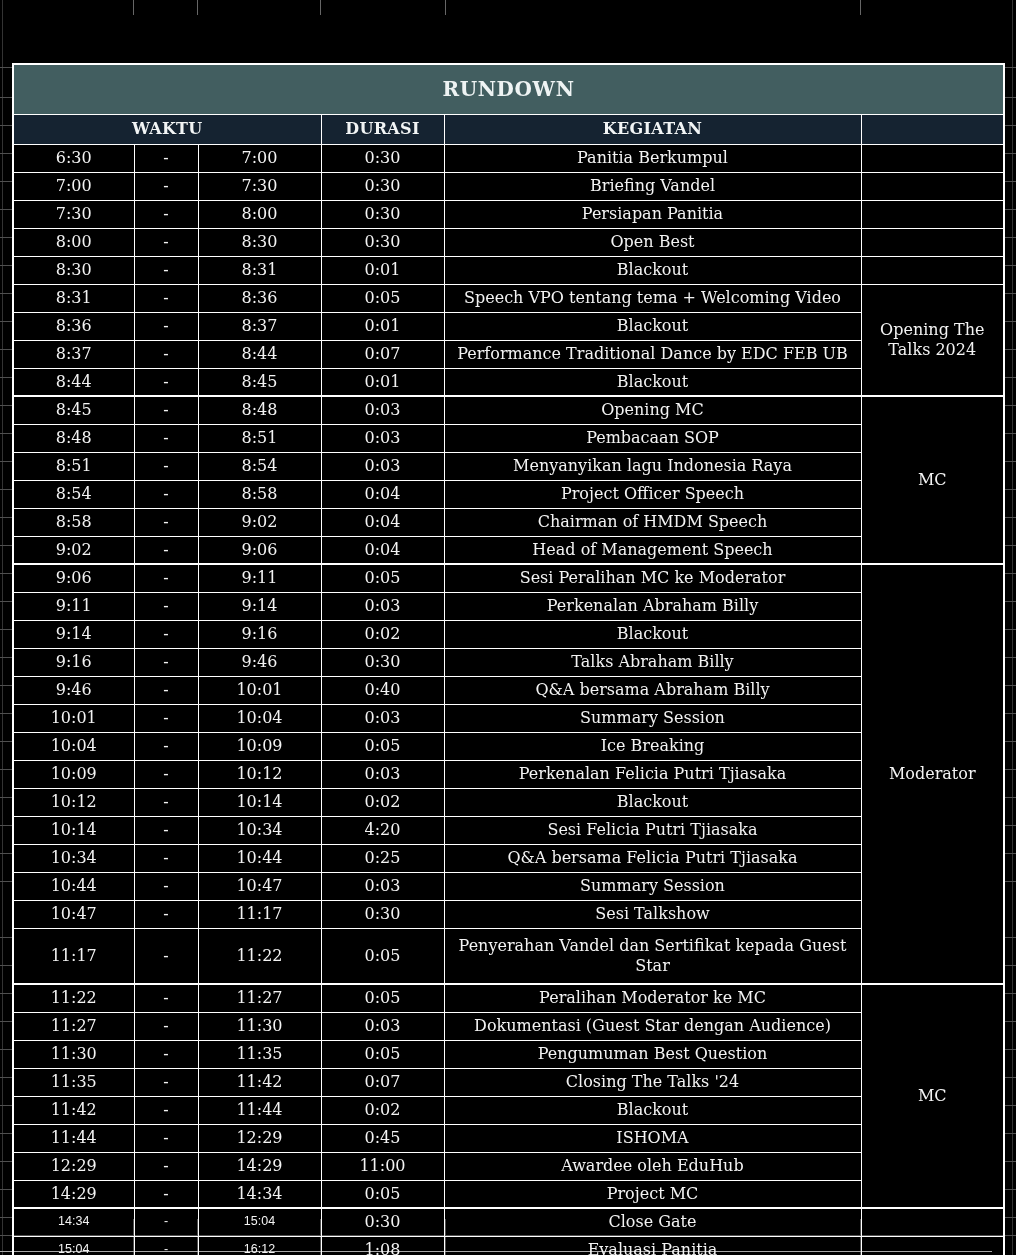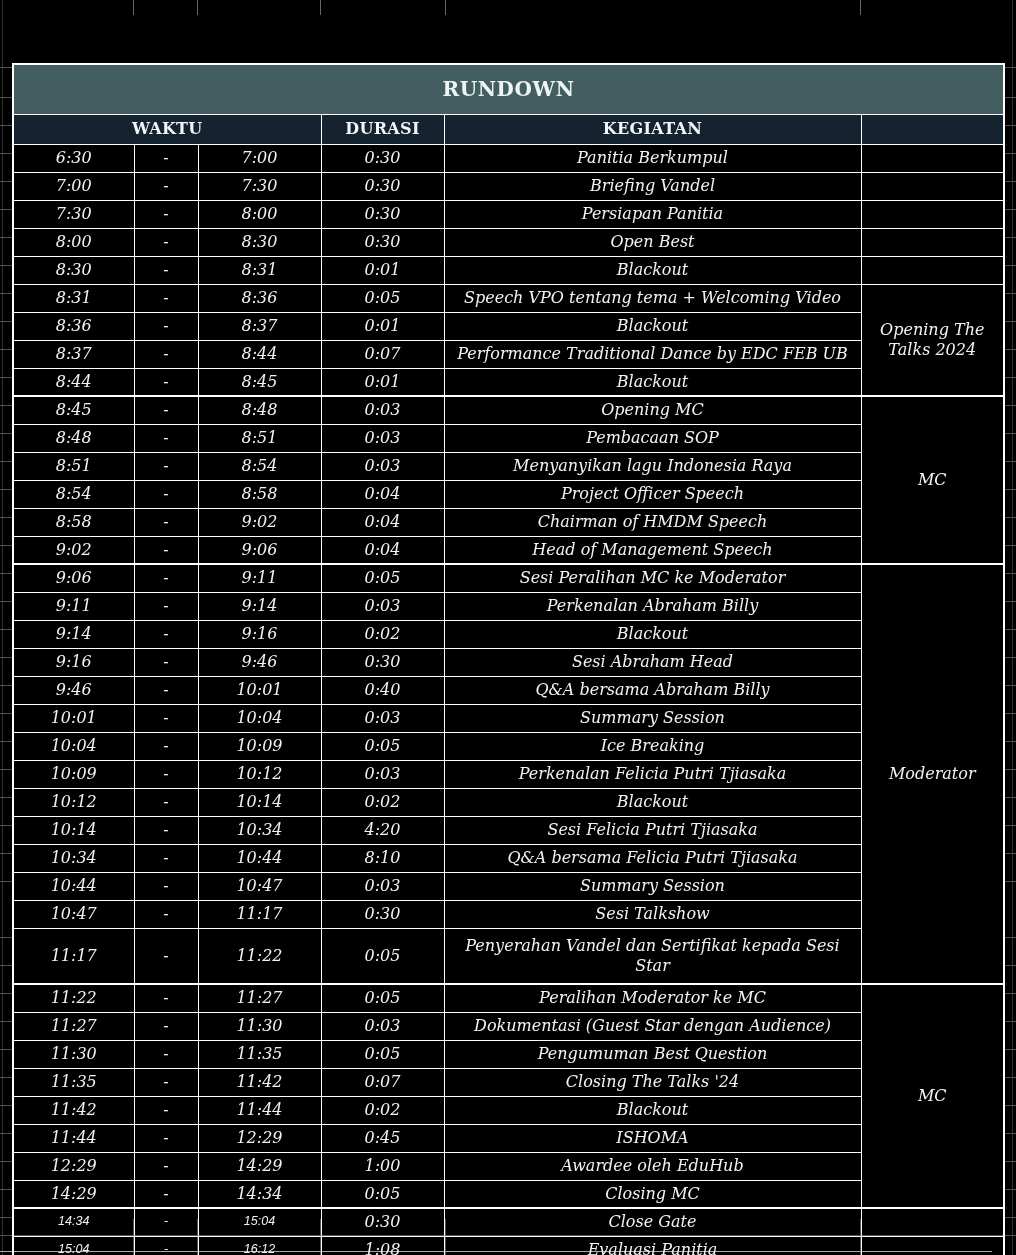--- a/index.html
+++ b/index.html
@@ -27,21 +27,21 @@
     overflow:hidden;
   }
   tr.title-row td{
     height:50px;background:var(--teal);
     font-weight:bold;font-size:20px;letter-spacing:0.6px;color:#eef3f3;
   }
   tr.head-row td{
     height:30px;background:var(--navy);
     font-weight:bold;font-size:16px;letter-spacing:0.3px;color:#f2f5f5;
   }
-  tr.r{height:28px;font-style:italic;}
+  tr.r{height:28px;}
   tr.tall{height:56px;}
   tr.gtop td{border-top-width:2px;}
   td.act{padding:0 4px;}
   td.glabel{padding:0 8px;font-size:16px;}
   tr.shrink td.time, tr.shrink td.sep{
     font-family:"Liberation Sans",sans-serif;font-size:12.5px;
   }
 </style>
 </head>
 <body>
@@ -297,21 +297,21 @@
         <td class="sep">-</td>
         <td class="time">9:16</td>
         <td class="dur">0:02</td>
         <td class="act">Blackout</td>
       </tr>
       <tr class="r">
         <td class="time">9:16</td>
         <td class="sep">-</td>
         <td class="time">9:46</td>
         <td class="dur">0:30</td>
-        <td class="act">Sesi Abraham Head</td>
+        <td class="act">Talks Abraham Billy</td>
       </tr>
       <tr class="r">
         <td class="time">9:46</td>
         <td class="sep">-</td>
         <td class="time">10:01</td>
         <td class="dur">0:40</td>
         <td class="act">Q&amp;A bersama Abraham Billy</td>
       </tr>
       <tr class="r">
         <td class="time">10:01</td>
@@ -345,21 +345,21 @@
         <td class="time">10:14</td>
         <td class="sep">-</td>
         <td class="time">10:34</td>
         <td class="dur">4:20</td>
         <td class="act">Sesi Felicia Putri Tjiasaka</td>
       </tr>
       <tr class="r">
         <td class="time">10:34</td>
         <td class="sep">-</td>
         <td class="time">10:44</td>
-        <td class="dur">8:10</td>
+        <td class="dur">0:25</td>
         <td class="act">Q&amp;A bersama Felicia Putri Tjiasaka</td>
       </tr>
       <tr class="r">
         <td class="time">10:44</td>
         <td class="sep">-</td>
         <td class="time">10:47</td>
         <td class="dur">0:03</td>
         <td class="act">Summary Session</td>
       </tr>
       <tr class="r">
@@ -367,21 +367,21 @@
         <td class="sep">-</td>
         <td class="time">11:17</td>
         <td class="dur">0:30</td>
         <td class="act">Sesi Talkshow</td>
       </tr>
       <tr class="r tall">
         <td class="time">11:17</td>
         <td class="sep">-</td>
         <td class="time">11:22</td>
         <td class="dur">0:05</td>
-        <td class="act">Penyerahan Vandel dan Sertifikat kepada Sesi Star</td>
+        <td class="act">Penyerahan Vandel dan Sertifikat kepada Guest Star</td>
       </tr>
       <tr class="r gtop">
         <td class="time">11:22</td>
         <td class="sep">-</td>
         <td class="time">11:27</td>
         <td class="dur">0:05</td>
         <td class="act">Peralihan Moderator ke MC</td>
         <td class="glabel" rowspan="8">MC</td>
       </tr>
       <tr class="r">
@@ -416,29 +416,29 @@
         <td class="time">11:44</td>
         <td class="sep">-</td>
         <td class="time">12:29</td>
         <td class="dur">0:45</td>
         <td class="act">ISHOMA</td>
       </tr>
       <tr class="r">
         <td class="time">12:29</td>
         <td class="sep">-</td>
         <td class="time">14:29</td>
-        <td class="dur">1:00</td>
+        <td class="dur">11:00</td>
         <td class="act">Awardee oleh EduHub</td>
       </tr>
       <tr class="r">
         <td class="time">14:29</td>
         <td class="sep">-</td>
         <td class="time">14:34</td>
         <td class="dur">0:05</td>
-        <td class="act">Closing MC</td>
+        <td class="act">Project MC</td>
       </tr>
       <tr class="r gtop shrink">
         <td class="time">14:34</td>
         <td class="sep">-</td>
         <td class="time">15:04</td>
         <td class="dur">0:30</td>
         <td class="act">Close Gate</td>
         <td class="glabel"></td>
       </tr>
       <tr class="r shrink">

